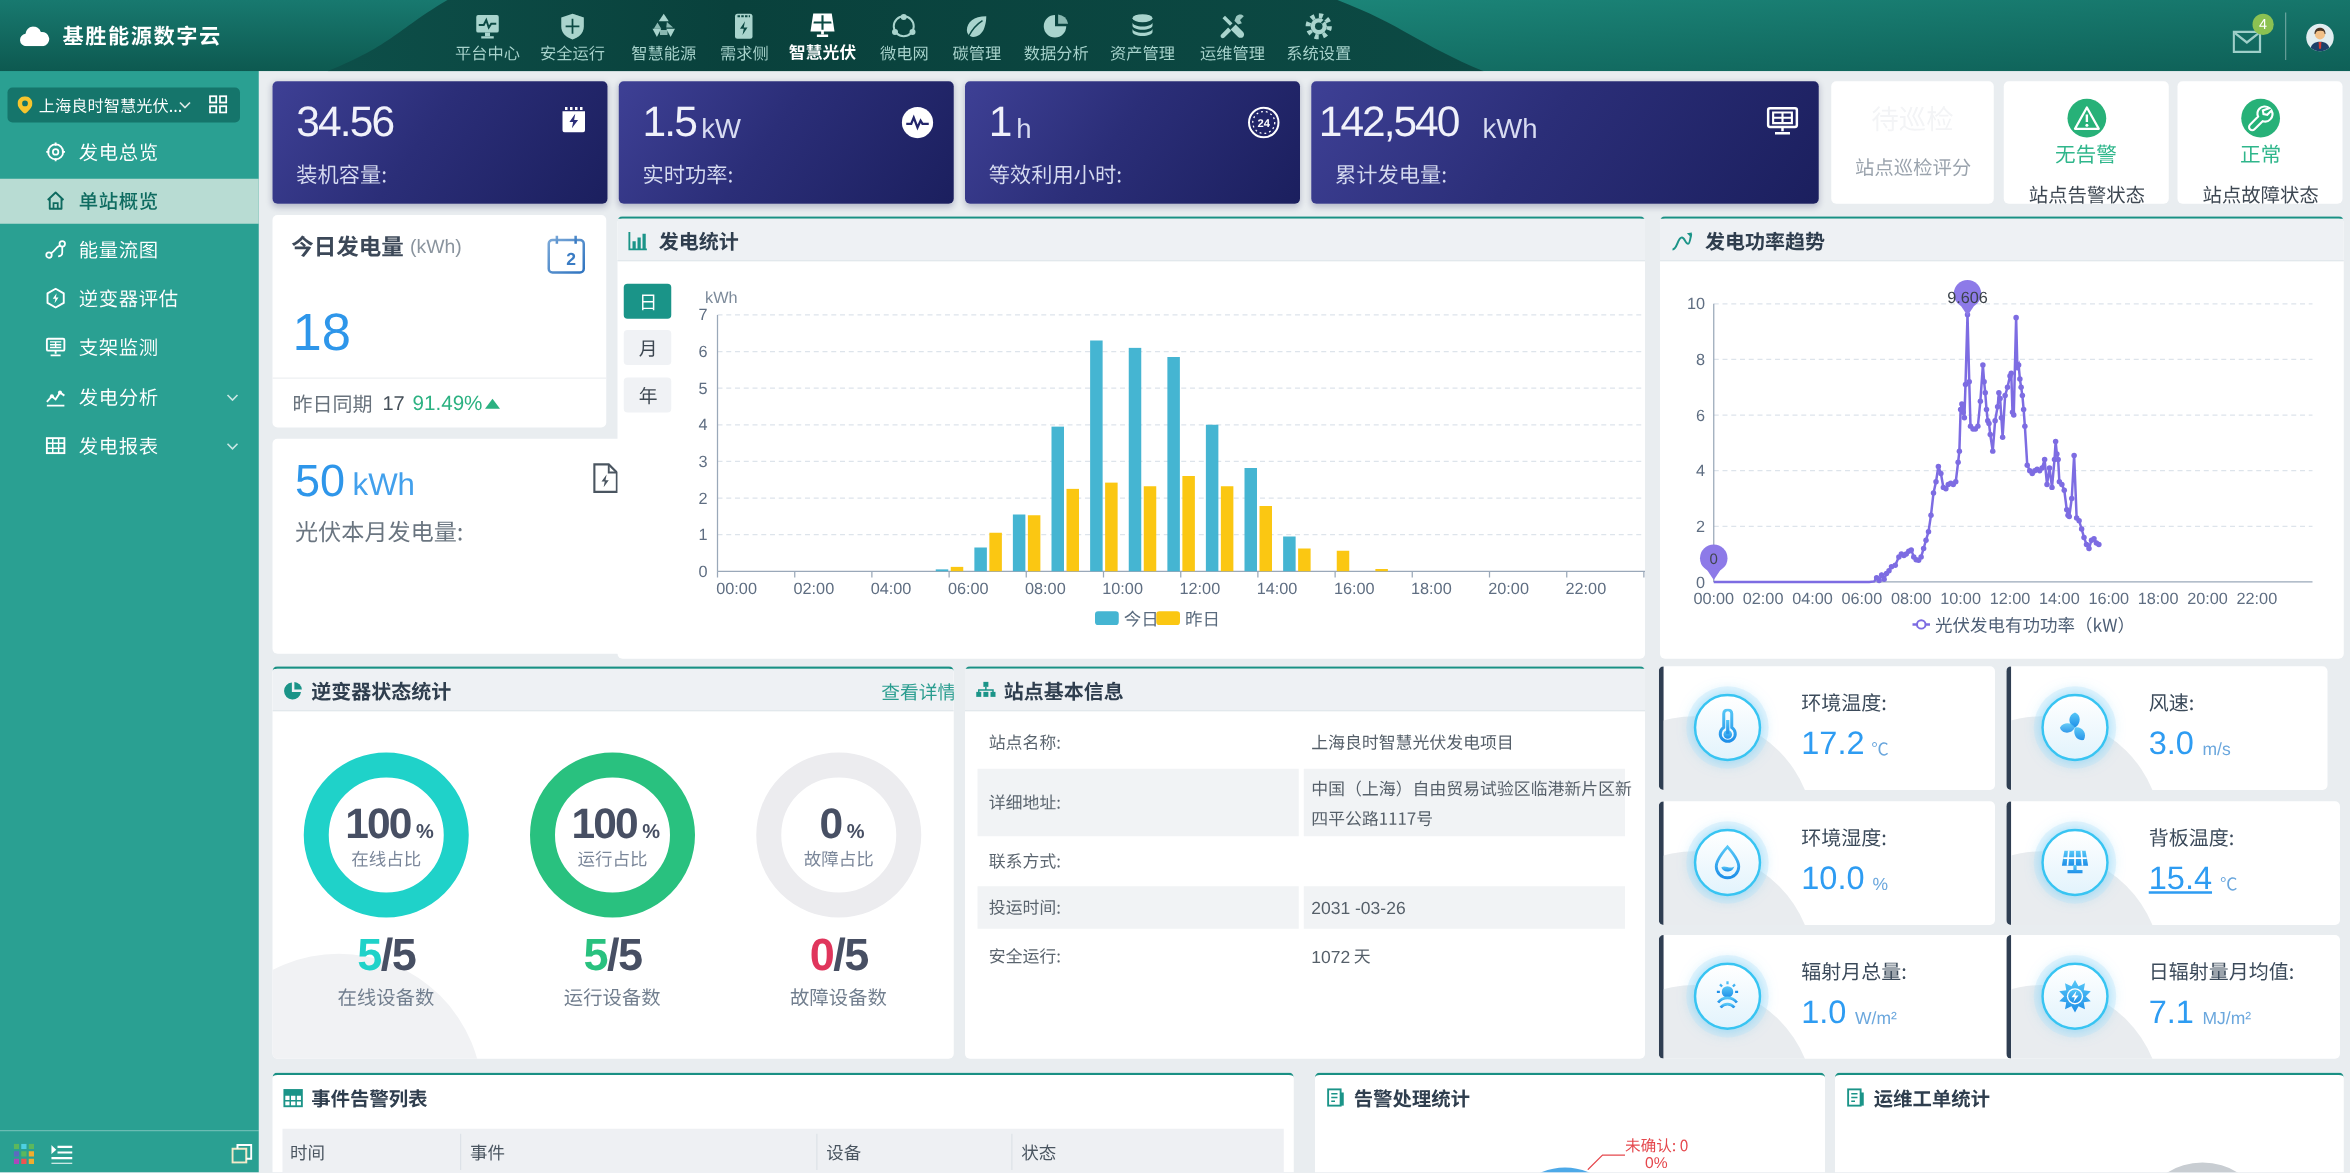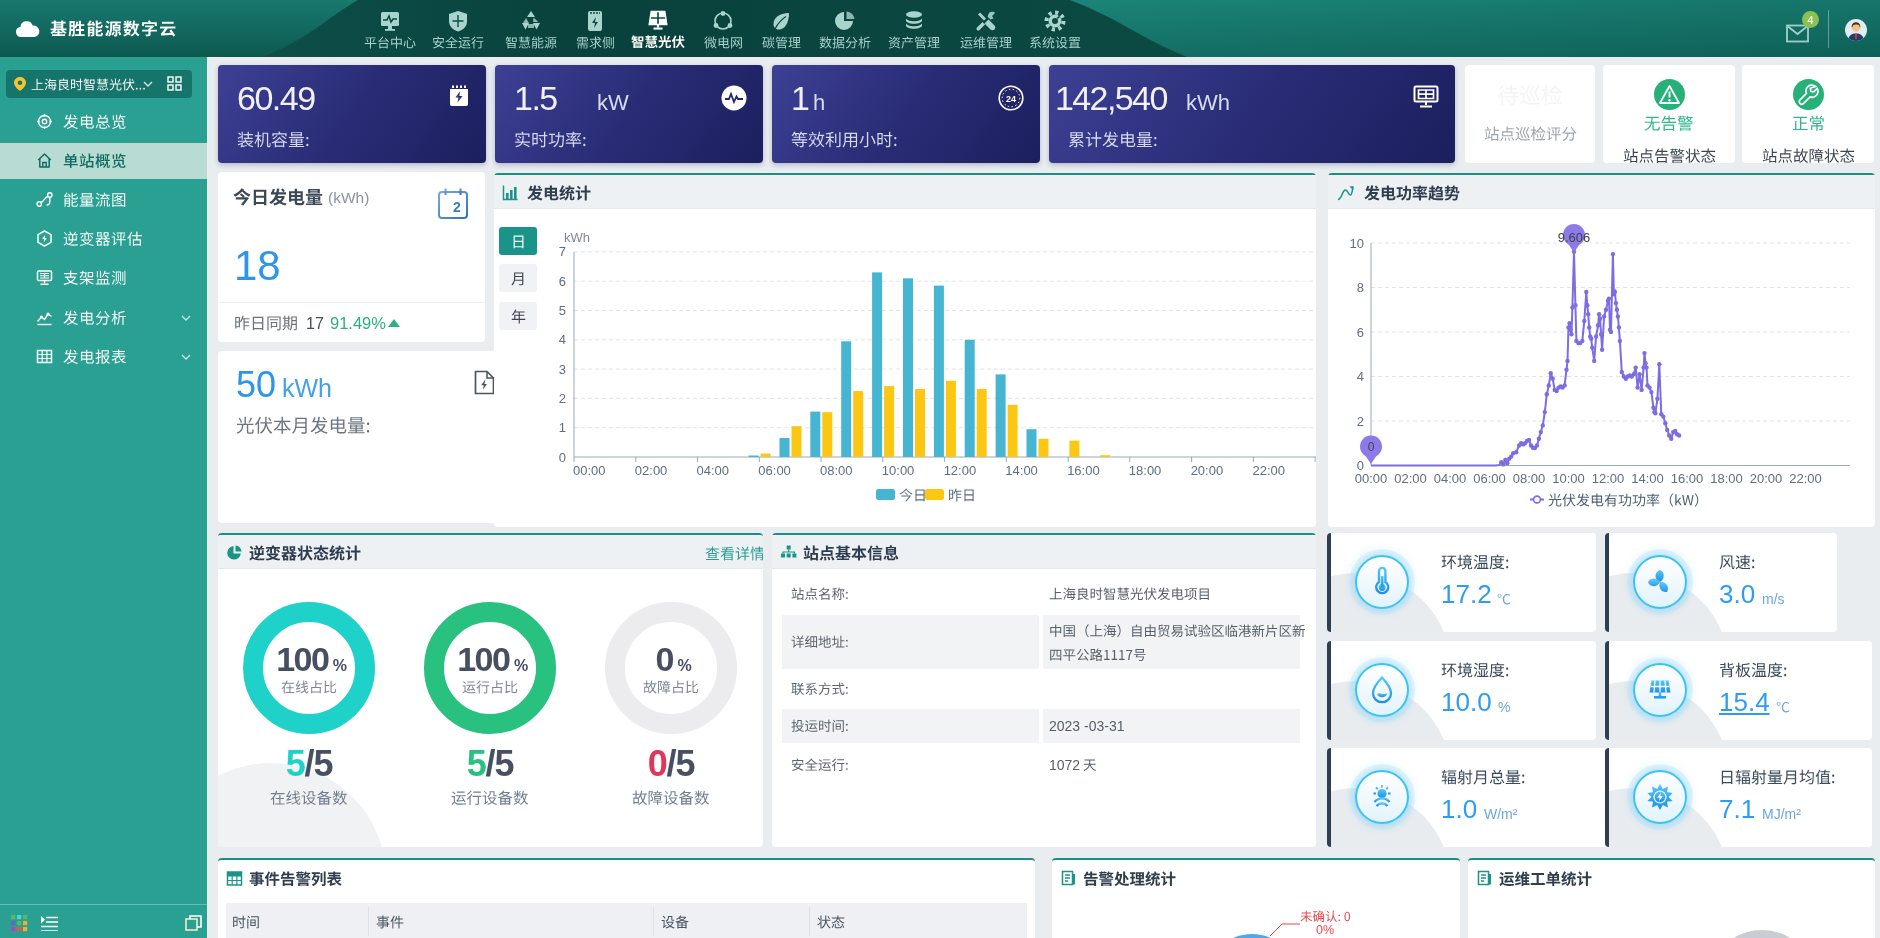--- a/index.html
+++ b/index.html
@@ -568,38 +568,38 @@
 <path d="M5 1.5 H17 M5 6 H17 M0 10.5 H17 M0 15 H17"></path>
       </g>
 <path d="M0 0 L4 3.7 L0 7.4 Z" fill="#fff"></path>
     </svg>
     <svg width="17" height="17" viewBox="0 0 17 17" style="position:absolute;left:185;top:914">
 <rect x="1" y="5" width="11" height="11" fill="none" stroke="#f3e9c8" stroke-width="1.6"></rect>
 <path d="M5 5 V2 H16 V13 H12" fill="none" stroke="#fff" stroke-width="1.6"></path>
     </svg>
   </div>
 <div style="position:absolute;left:218.0px;top:65.0px;width:268.0px;height:98.0px;background:linear-gradient(125deg,#3e4095 0%,#2b2e78 45%,#1b1f5e 100%);border-radius:4px;box-shadow:0 2px 5px rgba(20,25,80,.25);">
-    <div style="position:absolute;font:400 34.0px 'Liberation Sans',sans-serif;color:#f0f1fa;white-space:nowrap;top:9.4px;line-height:49.3px;letter-spacing:-1.5px;left:19.0px;">60.49</div>
+    <div style="position:absolute;font:400 34.0px 'Liberation Sans',sans-serif;color:#f0f1fa;white-space:nowrap;top:9.4px;line-height:49.3px;letter-spacing:-1.5px;left:19.0px;">34.56</div>
     <div style="position:absolute;left:19.0px;top:65.5px;height:17px;line-height:0;"><svg width="72.7" height="17" style="overflow:visible" viewBox="0 0 72.7 17">
         <g fill="#d5daf0" transform="translate(0,14.96) scale(0.017000,-0.017000)">
           <use href="#q72" x="0"></use>
           <use href="#q73" x="1000"></use>
           <use href="#q74" x="2000"></use>
           <use href="#q58" x="3000"></use>
           <use href="#q75" x="4000"></use>
         </g>
       </svg></div>
     <div style="position:absolute;right:16px;top:20px;line-height:0"><svg width="22" height="21" viewBox="0 0 22 21">
         <path d="M2 4 H20 V19 C20 20 19.4 21 18 21 H4 C2.6 21 2 20 2 19 Z M4 0.5 H6 V3 H4 Z M8 0.5 H10 V3 H8 Z M12 0.5 H14 V3 H12 Z M16 0.5 H18 V3 H16 Z" fill="#fff"></path>
         <path d="M12.2 6 L7.5 12.5 H10.5 L9.5 17.5 L14.5 11 H11.3 Z" fill="#2b2e78"></path>
       </svg></div>
   </div>
 <div style="position:absolute;left:495.0px;top:65.0px;width:268.0px;height:98.0px;background:linear-gradient(125deg,#3e4095 0%,#2b2e78 45%,#1b1f5e 100%);border-radius:4px;box-shadow:0 2px 5px rgba(20,25,80,.25);">
     <div style="position:absolute;font:400 34.0px 'Liberation Sans',sans-serif;color:#f0f1fa;white-space:nowrap;top:9.4px;line-height:49.3px;letter-spacing:-1.5px;left:19.0px;">1.5</div>
-    <div style="position:absolute;font:400 22.0px 'Liberation Sans',sans-serif;color:#d8dcf2;white-space:nowrap;top:22.1px;line-height:31.9px;left:66.0px;margin-left:36px;">kW</div>
+    <div style="position:absolute;font:400 22.0px 'Liberation Sans',sans-serif;color:#d8dcf2;white-space:nowrap;top:22.1px;line-height:31.9px;left:66.0px;">kW</div>
     <div style="position:absolute;left:19.0px;top:65.5px;height:17px;line-height:0;"><svg width="72.7" height="17" style="overflow:visible" viewBox="0 0 72.7 17">
         <g fill="#d5daf0" transform="translate(0,14.96) scale(0.017000,-0.017000)">
           <use href="#q76" x="0"></use>
           <use href="#q47" x="1000"></use>
           <use href="#q77" x="2000"></use>
           <use href="#q78" x="3000"></use>
           <use href="#q75" x="4000"></use>
         </g>
       </svg></div>
     <div style="position:absolute;right:16px;top:20px;line-height:0"><svg width="26" height="26" viewBox="0 0 26 26">
@@ -1257,21 +1257,21 @@
       </svg></div>
     <div style="position:absolute;left:19.0px;top:184.2px;height:13px;line-height:0;"><svg width="57.8" height="13" style="overflow:visible" viewBox="0 0 57.8 13">
         <g fill="#5a646e" transform="translate(0,11.88) scale(0.013500,-0.013500)">
           <use href="#q171" x="0"></use>
           <use href="#q14" x="1000"></use>
           <use href="#q47" x="2000"></use>
           <use href="#q172" x="3000"></use>
           <use href="#q75" x="4000"></use>
         </g>
       </svg></div>
-    <div style="position:absolute;font:400 14.0px 'Liberation Sans',sans-serif;color:#555f69;white-space:nowrap;top:180.8px;line-height:20.3px;left:277.0px;">2023 -03-31</div>
+    <div style="position:absolute;font:400 14.0px 'Liberation Sans',sans-serif;color:#555f69;white-space:nowrap;top:180.8px;line-height:20.3px;left:277.0px;">2031 -03-26</div>
     <div style="position:absolute;left:19.0px;top:223.2px;height:13px;line-height:0;"><svg width="57.8" height="13" style="overflow:visible" viewBox="0 0 57.8 13">
         <g fill="#5a646e" transform="translate(0,11.88) scale(0.013500,-0.013500)">
           <use href="#q12" x="0"></use>
           <use href="#q13" x="1000"></use>
           <use href="#q14" x="2000"></use>
           <use href="#q15" x="3000"></use>
           <use href="#q75" x="4000"></use>
         </g>
       </svg></div>
     <div style="position:absolute;font:400 14.0px 'Liberation Sans',sans-serif;color:#555f69;white-space:nowrap;top:219.8px;line-height:20.3px;left:277.0px;">1072</div>
@@ -1305,21 +1305,21 @@
           <use href="#q75" x="4000"></use>
         </g>
       </svg></div>
     <div style="position:absolute;font:400 26.0px 'Liberation Sans',sans-serif;color:#2e9cf2;white-space:nowrap;top:43.2px;line-height:37.7px;left:110.0px;">17.2</div>
     <div style="position:absolute;left:166.0px;top:59.0px;height:14px;line-height:0;"><svg width="14.0" height="14" style="overflow:visible" viewBox="0 0 14.0 14">
         <g fill="#6ba7dd" transform="translate(0,12.32) scale(0.014000,-0.014000)">
           <use href="#q178" x="0"></use>
         </g>
       </svg></div>
   </div>
-<div style="position:absolute;left:1605.0px;top:533.0px;width:232px;height:99.0px;background:#fff;border-radius:4px;border-left:4px solid #2f3e52;overflow:hidden;">
+<div style="position:absolute;left:1605.0px;top:533.0px;width:257px;height:99.0px;background:#fff;border-radius:4px;border-left:4px solid #2f3e52;overflow:hidden;">
     <div style="position:absolute;left:-70px;top:40px;width:190px;height:190px;border-radius:50%;background:#e9ecef"></div>
     <div style="position:absolute;left:18px;top:16px;width:66px;height:66px;border-radius:50%;background:rgba(190,228,248,.30)"></div>
     <div style="position:absolute;left:24px;top:22px;width:54px;height:54px;border-radius:50%;border:2.5px solid #38c4f2;background:linear-gradient(180deg,#ffffff,#e2f3fc);box-shadow:0 0 12px rgba(70,190,245,.55)"></div>
     <div style="position:absolute;left:36px;top:34px;width:30px;height:30px;line-height:0"><svg width="30" height="30" viewBox="0 0 30 30">
         <defs>
           <linearGradient id="wg1" x1="0" y1="0" x2="0" y2="1">
             <stop offset="0" stop-color="#56c7f7"></stop>
             <stop offset="1" stop-color="#1f8fe8"></stop>
           </linearGradient>
         </defs>

